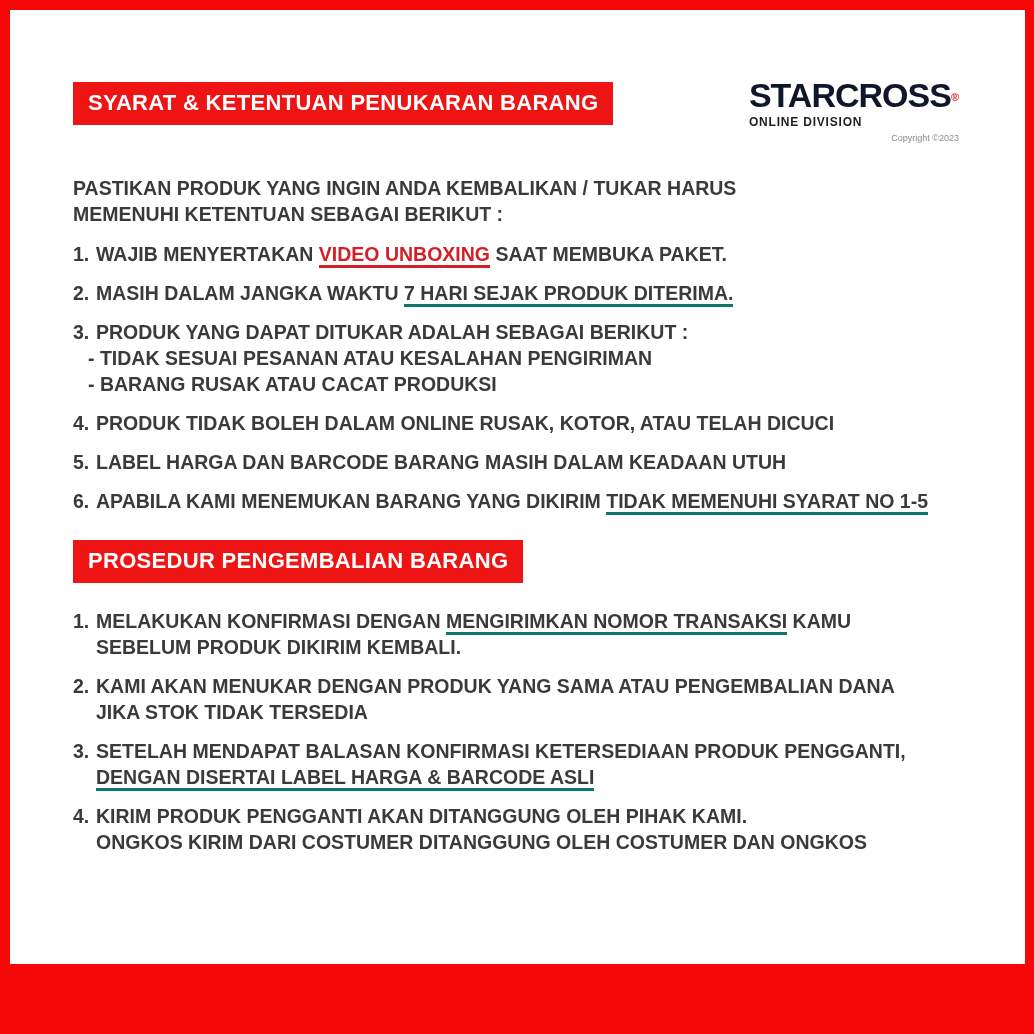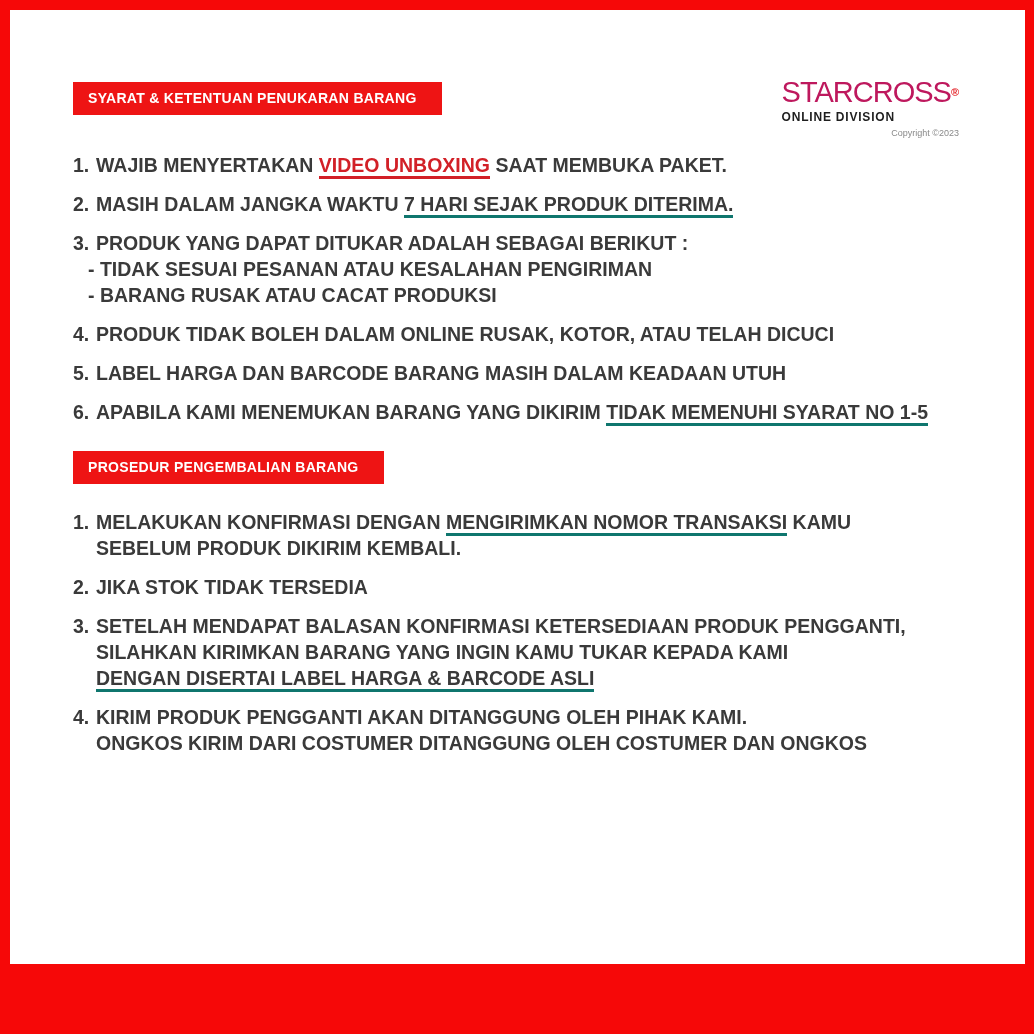--- a/index.html
+++ b/index.html
@@ -31,33 +31,33 @@
   .top-row {
     display: flex;
     justify-content: space-between;
     align-items: flex-start;
   }
 
   .badge {
     display: inline-block;
     background: #ee1414;
     color: #ffffff;
-    font-size: 14px;
+    font-size: 22px;
     font-weight: 700;
     letter-spacing: 0.3px;
-    padding: 8px 25px 9px 15px;
+    padding: 8px 15px 9px 15px;
     white-space: nowrap;
   }
 
   .logo { text-align: left; margin-top: -4px; }
   .brand-line { line-height: 1; white-space: nowrap; }
   .brand {
-    font-size: 29px;
-    font-weight: 400;
-    color: #be185d;
+    font-size: 34px;
+    font-weight: 700;
+    color: #0f172a;
     letter-spacing: -1px;
   }
   .reg {
     font-size: 11px;
     font-weight: 700;
     color: #e42127;
     vertical-align: super;
   }
   .division {
     font-size: 12px;
@@ -119,20 +119,24 @@
       <div class="badge">
         <span>SYARAT &amp; KETENTUAN PENUKARAN BARANG</span>
       </div>
       <div class="logo">
         <div class="brand-line"><span class="brand">STARCROSS</span><span class="reg">®</span></div>
         <div class="division">ONLINE DIVISION</div>
         <div class="copyright">Copyright ©2023</div>
       </div>
     </div>
 
+    <div class="intro">
+      <div class="line">PASTIKAN PRODUK YANG INGIN ANDA KEMBALIKAN / TUKAR HARUS</div>
+      <div class="line">MEMENUHI KETENTUAN SEBAGAI BERIKUT :</div>
+    </div>
 
     <div class="list">
 
       <div class="item">
         <span class="num">1.</span>
         <div class="item-body">
           <div class="line"><span>WAJIB MENYERTAKAN</span> <span class="red u">VIDEO UNBOXING</span> <span>SAAT MEMBUKA PAKET.</span></div>
         </div>
       </div>
 
@@ -189,29 +193,29 @@
         <span class="num">1.</span>
         <div class="item-body">
           <div class="line"><span>MELAKUKAN KONFIRMASI DENGAN</span> <span class="u">MENGIRIMKAN NOMOR TRANSAKSI</span> <span>KAMU</span></div>
           <div class="line"><span>SEBELUM PRODUK DIKIRIM KEMBALI.</span></div>
         </div>
       </div>
 
       <div class="item">
         <span class="num">2.</span>
         <div class="item-body">
+          <div class="line"><span>KAMI AKAN MENUKAR DENGAN PRODUK YANG SAMA ATAU PENGEMBALIAN DANA</span></div>
           <div class="line"><span>JIKA STOK TIDAK TERSEDIA</span></div>
         </div>
       </div>
 
       <div class="item">
         <span class="num">3.</span>
         <div class="item-body">
           <div class="line"><span>SETELAH MENDAPAT BALASAN KONFIRMASI KETERSEDIAAN PRODUK PENGGANTI,</span></div>
-          <div class="line"><span>SILAHKAN KIRIMKAN BARANG YANG INGIN KAMU TUKAR KEPADA KAMI</span></div>
           <div class="line"><span class="u">DENGAN DISERTAI LABEL HARGA &amp; BARCODE ASLI</span></div>
         </div>
       </div>
 
       <div class="item">
         <span class="num">4.</span>
         <div class="item-body">
           <div class="line"><span>KIRIM PRODUK PENGGANTI AKAN DITANGGUNG OLEH PIHAK KAMI.</span></div>
           <div class="line"><span>ONGKOS KIRIM DARI COSTUMER DITANGGUNG OLEH COSTUMER DAN ONGKOS</span></div>
         </div>

